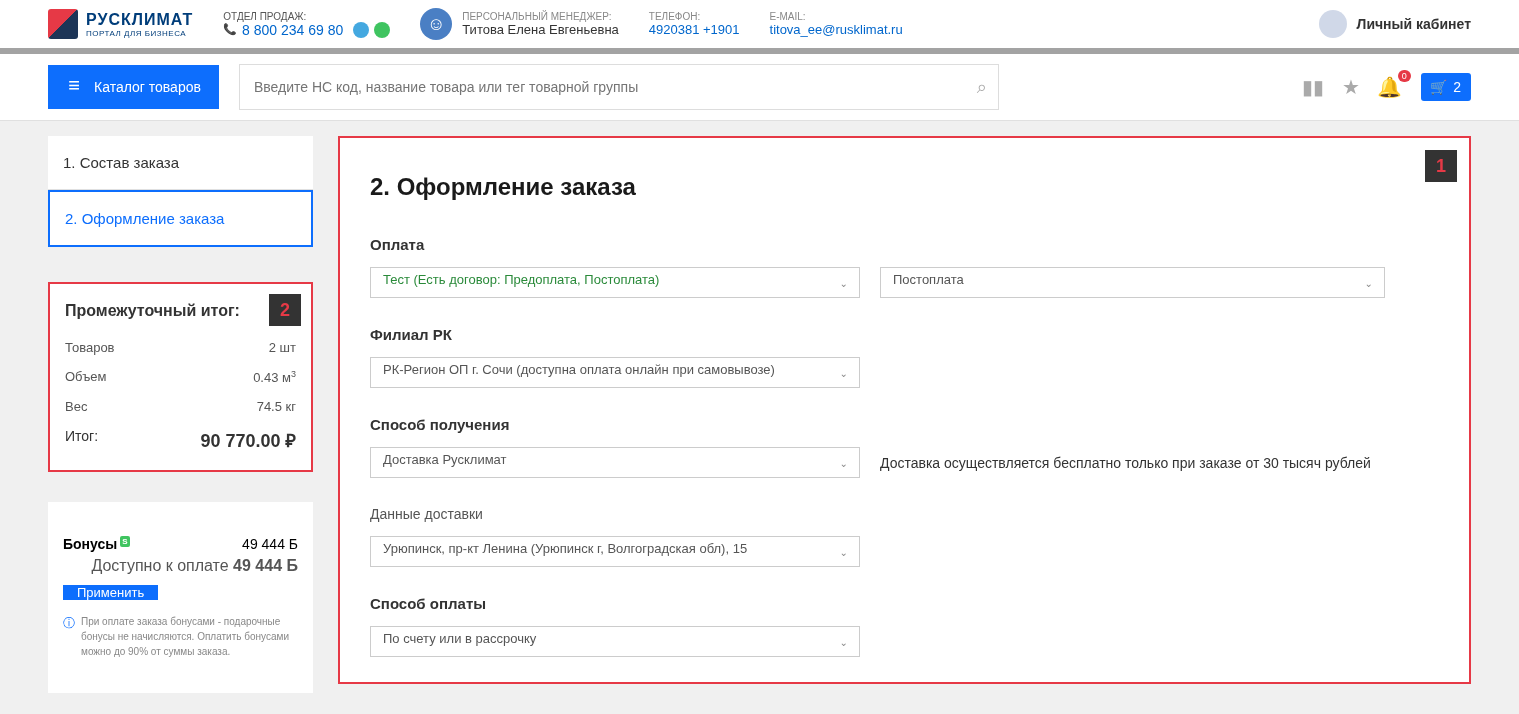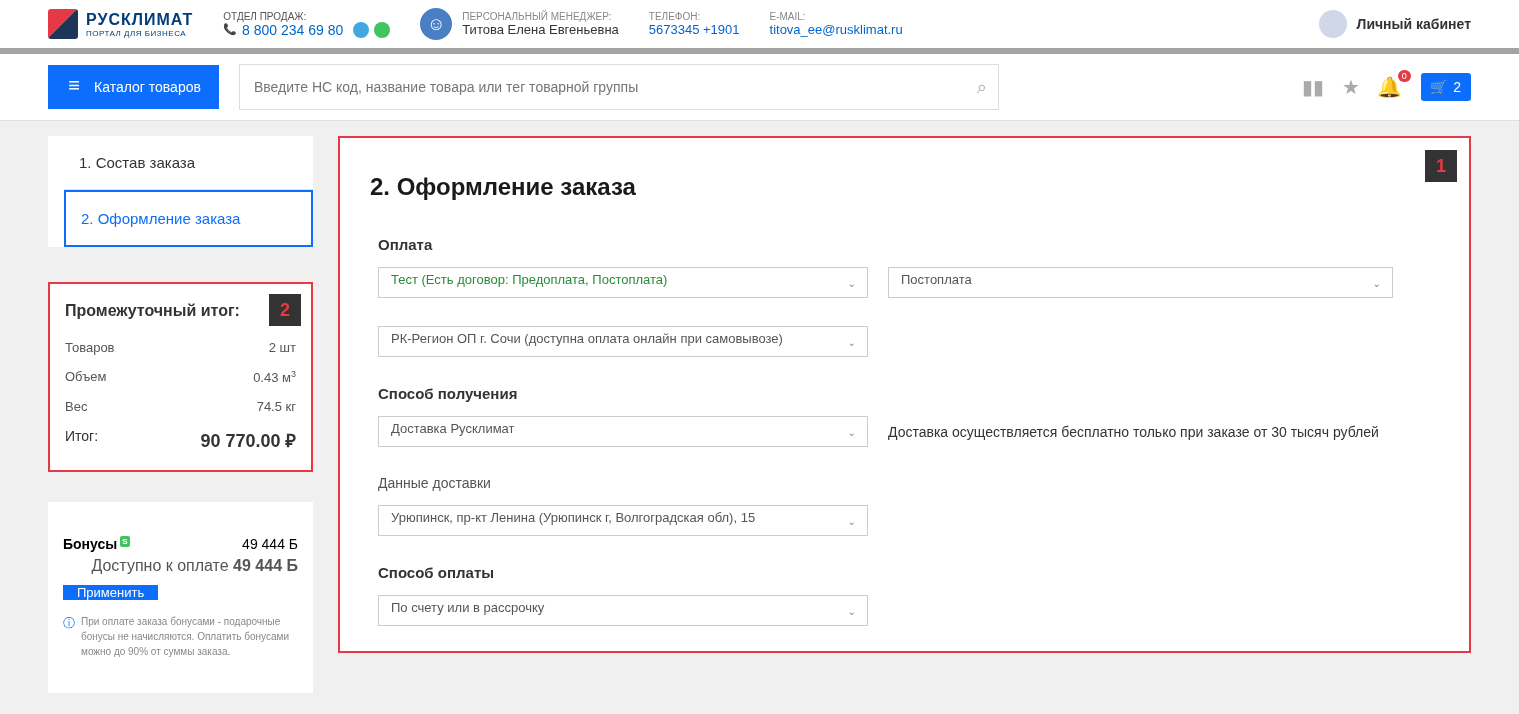--- a/index.html
+++ b/index.html
@@ -44,21 +44,21 @@
 .search-icon-btn { position: absolute; right: 12px; top: 50%; transform: translateY(-50%); color: #aaa; font-size: 18px; background: none; border: none; cursor: pointer; }
 
 .nav-icons { margin-left: auto; display: flex; align-items: center; gap: 18px; }
 .nav-icon { color: #aaa; font-size: 20px; position: relative; cursor: pointer; }
 .badge { position: absolute; top: -5px; right: -8px; background: #e63946; color: #fff; font-size: 9px; padding: 1px 4px; border-radius: 7px; }
 .cart-btn { background: #0d6efd; color: #fff; padding: 6px 10px; border-radius: 3px; display: flex; align-items: center; gap: 5px; font-size: 14px; cursor: pointer; }
 
 .main { display: flex; padding: 15px 48px; gap: 25px; align-items: flex-start; }
 .sidebar { width: 265px; flex-shrink: 0; }
 
-.step-nav { background: #fff; padding-left: 16px; }
+.step-nav { background: #fff; }
 .step-item { padding: 18px 15px; border-bottom: 1px solid #e0e0e0; font-size: 15px; color: #333; cursor: pointer; }
 .step-item.active { border: 2px solid #0d6efd; color: #0d6efd; }
 
 .summary-card { background: #fff; margin-top: 35px; border: 2px solid #e63946; padding: 18px 15px; position: relative; }
 .summary-title { font-size: 16px; font-weight: bold; color: #333; margin-bottom: 20px; }
 .annotation-2 { position: absolute; top: 10px; right: 10px; width: 32px; height: 32px; background: #333; color: #e63946; display: flex; align-items: center; justify-content: center; font-size: 18px; font-weight: bold; }
 .summary-row { display: flex; justify-content: space-between; font-size: 13px; color: #555; margin-bottom: 14px; }
 .summary-total-row { display: flex; justify-content: space-between; font-size: 14px; color: #333; margin-top: 10px; }
 .summary-total-value { font-size: 18px; font-weight: bold; }
 .sup { font-size: 9px; vertical-align: super; }
@@ -74,21 +74,21 @@
 .bonus-input { width: 100%; padding: 10px 25px 10px 10px; border: 1px solid #ccc; font-size: 13px; }
 .bonus-unit { position: absolute; right: 10px; top: 50%; transform: translateY(-50%); color: #aaa; font-size: 13px; }
 .apply-btn { background: #0d6efd; color: #fff; border: none; padding: 0 14px; font-size: 13px; cursor: pointer; }
 .bonus-note { font-size: 10px; color: #888; margin-top: 14px; display: flex; gap: 6px; line-height: 1.5; }
 .info-icon { color: #0d6efd; font-size: 12px; flex-shrink: 0; }
 
 .content { flex: 1; background: #fff; border: 2px solid #e63946; padding: 35px 30px 25px; position: relative; }
 .annotation-1 { position: absolute; top: 12px; right: 12px; width: 32px; height: 32px; background: #333; color: #e63946; display: flex; align-items: center; justify-content: center; font-size: 18px; font-weight: bold; }
 .content-title { font-size: 24px; color: #1a1a1a; margin-bottom: 35px; }
 
-.form-section { margin-bottom: 28px; margin-left: 8px; }
+.form-section { margin-bottom: 28px; }
 .section-label { font-size: 15px; font-weight: bold; color: #333; margin-bottom: 14px; }
 .section-sublabel { font-size: 14px; color: #555; margin-bottom: 14px; }
 .form-row { display: flex; gap: 20px; align-items: center; }
 .select-box { position: relative; flex-shrink: 0; }
 .select-box.w490 { width: 490px; }
 .select-box.w505 { width: 505px; }
 .select-field { width: 100%; border: 1px solid #ccc; padding: 4px 35px 10px 12px; font-size: 13px; color: #555; background: #fff; cursor: pointer; }
 .select-green { color: #2a8a3a; }
 .chevron { position: absolute; right: 12px; top: 50%; transform: translateY(-50%); color: #888; font-size: 10px; pointer-events: none; }
 .delivery-note { font-size: 14px; color: #333; }
@@ -116,21 +116,21 @@
   </div>
   <div class="manager-block">
     <div class="avatar-icon">☺</div>
     <div class="manager-info">
       <span class="manager-label">ПЕРСОНАЛЬНЫЙ МЕНЕДЖЕР:</span>
       <span class="manager-name">Титова Елена Евгеньевна</span>
     </div>
   </div>
   <div class="header-contact">
     <span class="header-contact-label">ТЕЛЕФОН:</span>
-    <span class="header-contact-value">5673345 +1901</span>
+    <span class="header-contact-value">4920381 +1901</span>
   </div>
   <div class="header-contact">
     <span class="header-contact-label">E-MAIL:</span>
     <span class="header-contact-value">titova_ee@rusklimat.ru</span>
   </div>
   <div class="account-block">
     <div class="account-avatar"></div>
     <span class="account-label">Личный кабинет</span>
   </div>
 </div>
@@ -211,20 +211,21 @@
           <span class="chevron">⌄</span>
         </div>
         <div class="select-box w505">
           <div class="select-field">Постоплата</div>
           <span class="chevron">⌄</span>
         </div>
       </div>
     </div>
 
     <div class="form-section">
+      <div class="section-label">Филиал РК</div>
       <div class="select-box w490">
         <div class="select-field">РК-Регион ОП г. Сочи (доступна оплата онлайн при самовывозе)</div>
         <span class="chevron">⌄</span>
       </div>
     </div>
 
     <div class="form-section">
       <div class="section-label">Способ получения</div>
       <div class="form-row">
         <div class="select-box w490">

